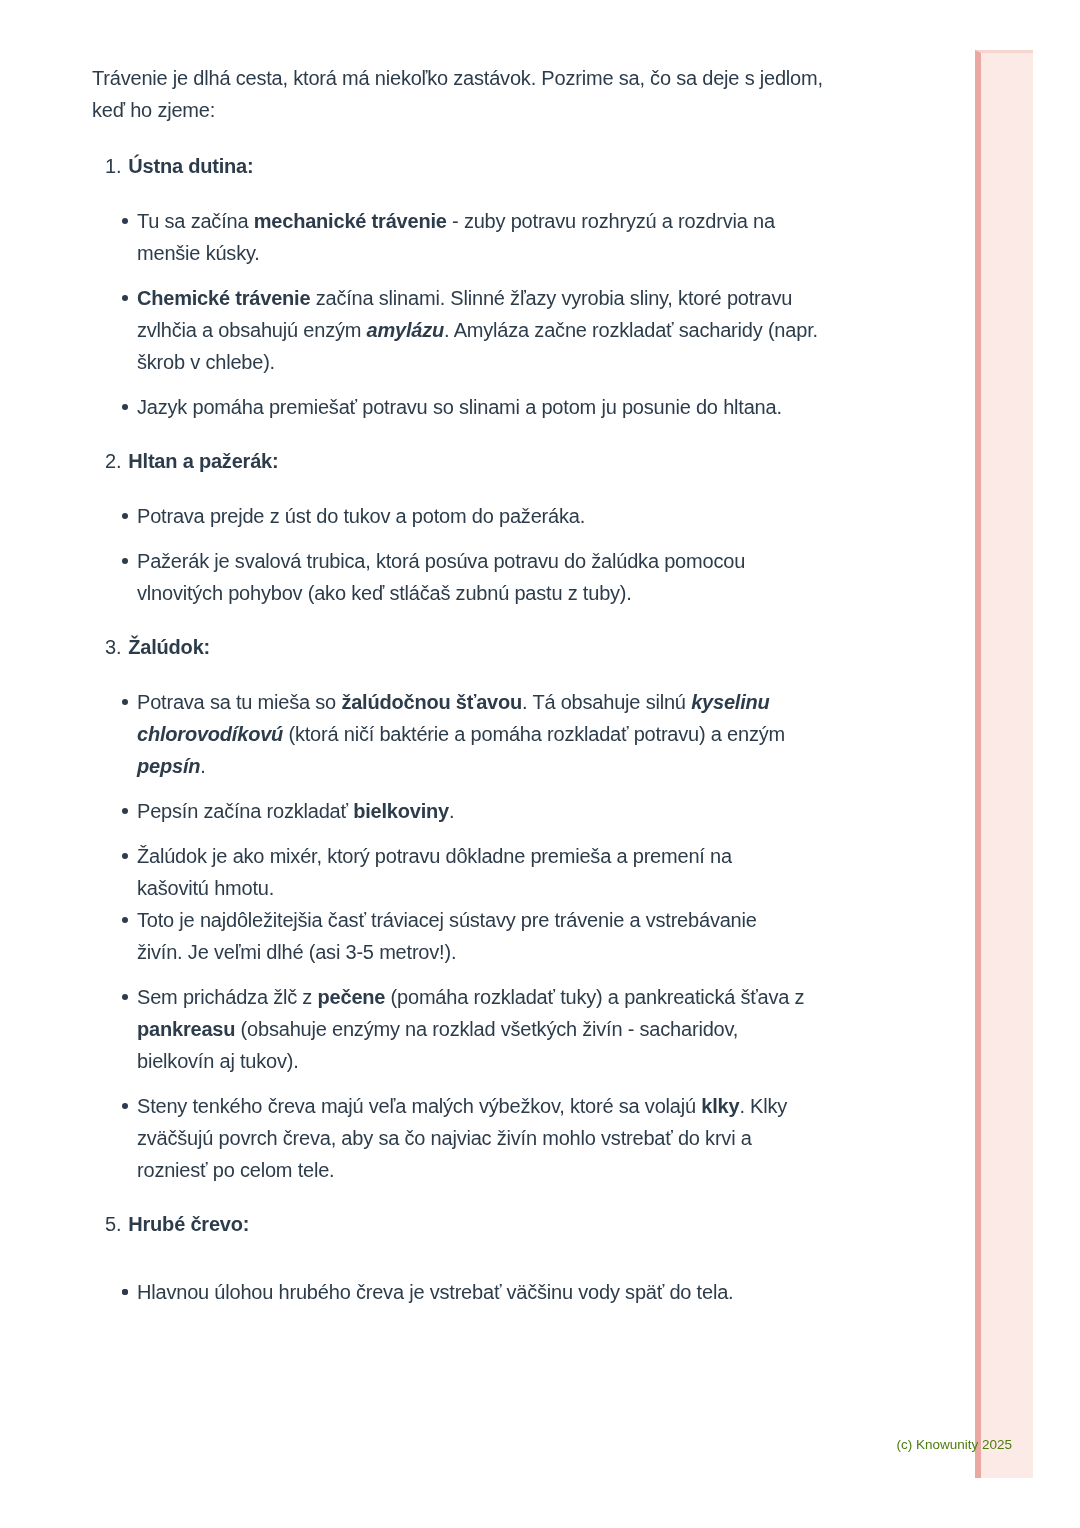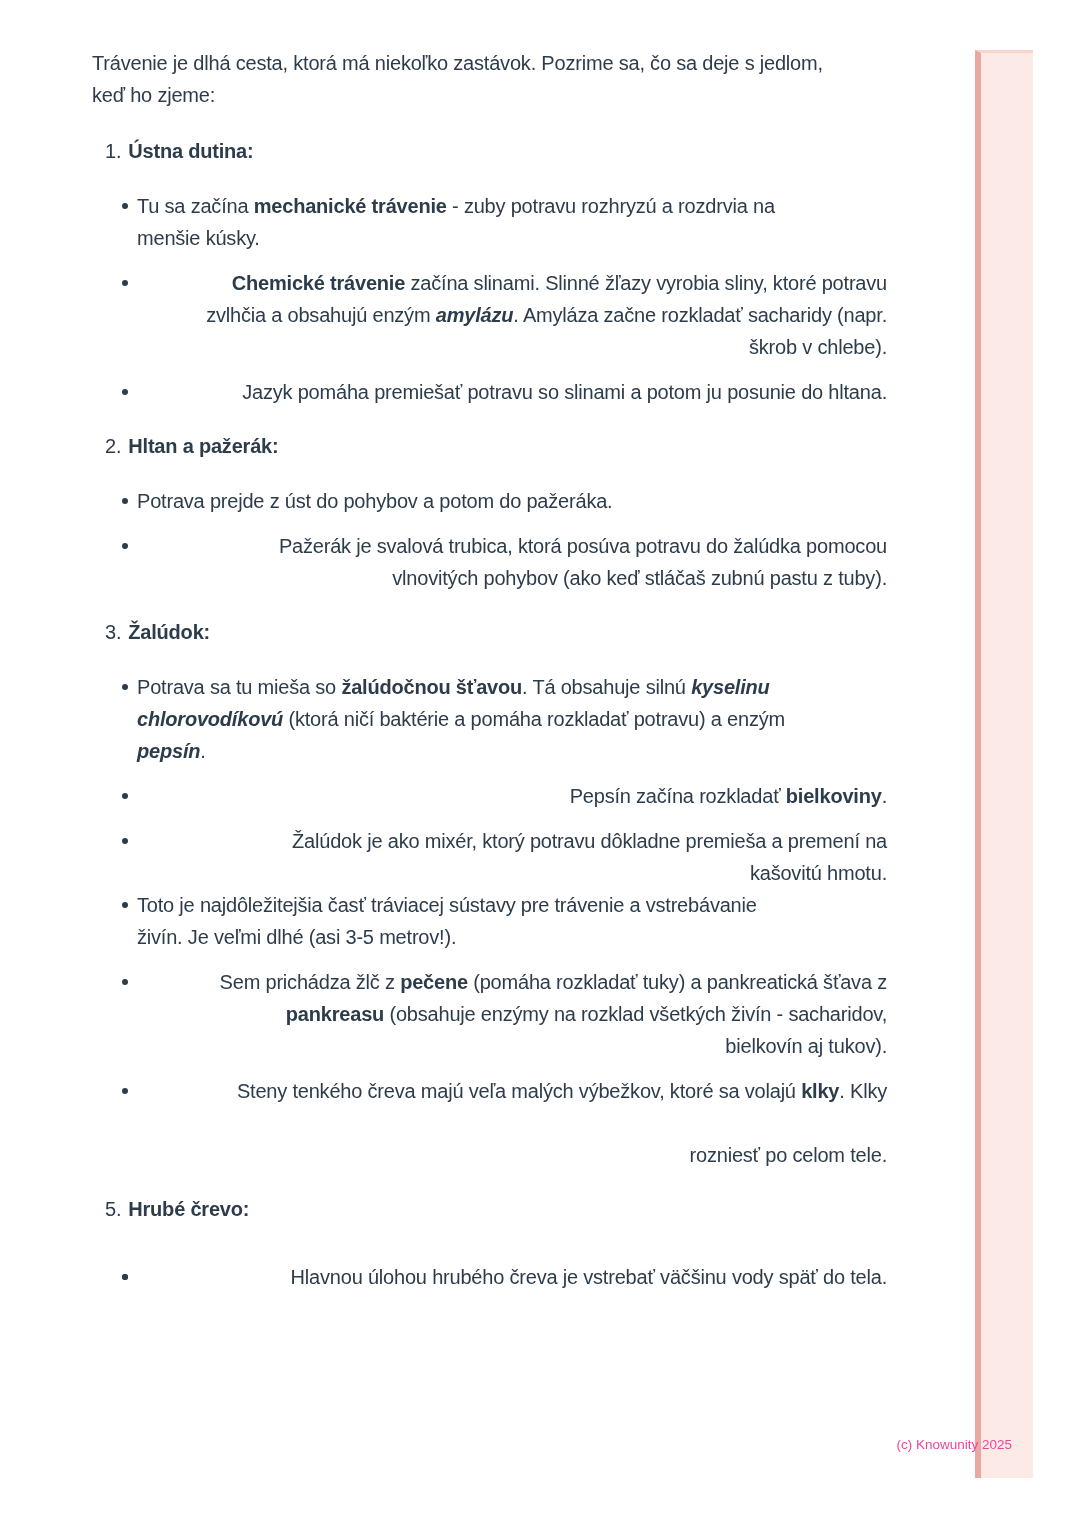--- a/index.html
+++ b/index.html
@@ -5,28 +5,28 @@
   html, body { margin:0; padding:0; }
   body {
     width:1080px; height:1528px; background:#ffffff; position:relative;
     font-family:"Liberation Sans", sans-serif; overflow:hidden;
   }
   .stripe {
     position:absolute; left:975px; top:50px; width:58px; height:1428px;
     box-sizing:border-box; z-index:1;
   }
   .content {
-    position:absolute; left:92px; top:0; width:795px; padding-top:47px;
+    position:absolute; left:92px; top:0; width:795px; padding-top:62px;
     font-size:20px; line-height:32px; letter-spacing:-0.2px; z-index:0;
   }
   .intro { margin:0; padding-bottom:2px; }
   .heading { padding:22px 0 23px 13px; }
   .heading .title { font-weight:bold; margin-left:7px; }
   .bullet { position:relative; padding-left:45px; }
-  .bullet + .bullet { margin-top:13px;text-align:right; }
+  .bullet + .bullet { margin-top:13px; }
   .dot {
     position:absolute; left:30px; top:13px; width:6px; height:6px;
     border-radius:50%;
   }
   strong { font-weight:bold; }
   em { font-style:italic;font-weight:bold; }
   .footer {
     position:absolute; top:1437px; right:68px; font-size:13.5px;
     letter-spacing:0; z-index:2;
   }
@@ -43,42 +43,42 @@
         <div class="heading"><span>1.</span><span class="title">Ústna dutina:</span></div>
         <div>
           <div class="bullet"><span class="dot" style="background: rgb(45, 60, 75);"></span><span><span>Tu sa začína </span><strong>mechanické trávenie</strong><span> - zuby potravu rozhryzú a rozdrvia na</span><br><span>menšie kúsky.</span></span></div>
           <div class="bullet"><span class="dot" style="background: rgb(45, 60, 75);"></span><span><strong>Chemické trávenie</strong><span> začína slinami. Slinné žľazy vyrobia sliny, ktoré potravu</span><br><span>zvlhčia a obsahujú enzým </span><em>amylázu</em><span>. Amyláza začne rozkladať sacharidy (napr.</span><br><span>škrob v chlebe).</span></span></div>
           <div class="bullet"><span class="dot" style="background: rgb(45, 60, 75);"></span><span><span>Jazyk pomáha premiešať potravu so slinami a potom ju posunie do hltana.</span></span></div>
         </div>
       </div>
       <div class="section">
         <div class="heading"><span>2.</span><span class="title">Hltan a pažerák:</span></div>
         <div>
-          <div class="bullet"><span class="dot" style="background: rgb(45, 60, 75);"></span><span><span>Potrava prejde z úst do pohybov a potom do pažeráka.</span></span></div>
+          <div class="bullet"><span class="dot" style="background: rgb(45, 60, 75);"></span><span><span>Potrava prejde z úst do tukov a potom do pažeráka.</span></span></div>
           <div class="bullet"><span class="dot" style="background: rgb(45, 60, 75);"></span><span><span>Pažerák je svalová trubica, ktorá posúva potravu do žalúdka pomocou</span><br><span>vlnovitých pohybov (ako keď stláčaš zubnú pastu z tuby).</span></span></div>
         </div>
       </div>
       <div class="section">
         <div class="heading"><span>3.</span><span class="title">Žalúdok:</span></div>
         <div>
           <div class="bullet"><span class="dot" style="background: rgb(45, 60, 75);"></span><span><span>Potrava sa tu mieša so </span><strong>žalúdočnou šťavou</strong><span>. Tá obsahuje silnú </span><em>kyselinu</em><br><em>chlorovodíkovú</em><span> (ktorá ničí baktérie a pomáha rozkladať potravu) a enzým</span><br><em>pepsín</em><span>.</span></span></div>
           <div class="bullet"><span class="dot" style="background: rgb(45, 60, 75);"></span><span><span>Pepsín začína rozkladať </span><strong>bielkoviny</strong><span>.</span></span></div>
           <div class="bullet"><span class="dot" style="background: rgb(45, 60, 75);"></span><span><span>Žalúdok je ako mixér, ktorý potravu dôkladne premieša a premení na</span><br><span>kašovitú hmotu.</span></span></div>
         </div>
       </div>
       <div class="section">
         <div>
           <div class="bullet"><span class="dot" style="background: rgb(45, 60, 75);"></span><span><span>Toto je najdôležitejšia časť tráviacej sústavy pre trávenie a vstrebávanie</span><br><span>živín. Je veľmi dlhé (asi 3-5 metrov!).</span></span></div>
           <div class="bullet"><span class="dot" style="background: rgb(45, 60, 75);"></span><span><span>Sem prichádza žlč z </span><strong>pečene</strong><span> (pomáha rozkladať tuky) a pankreatická šťava z</span><br><strong>pankreasu</strong><span> (obsahuje enzýmy na rozklad všetkých živín - sacharidov,</span><br><span>bielkovín aj tukov).</span></span></div>
-          <div class="bullet"><span class="dot" style="background: rgb(45, 60, 75);"></span><span><span>Steny tenkého čreva majú veľa malých výbežkov, ktoré sa volajú </span><strong>klky</strong><span>. Klky</span><br><br><span>rozniesť po celom tele.</span></span></div>
+          <div class="bullet"><span class="dot" style="background: rgb(45, 60, 75);"></span><span><span>Steny tenkého čreva majú veľa malých výbežkov, ktoré sa volajú </span><strong>klky</strong><span>. Klky</span><br><span>zväčšujú povrch čreva, aby sa čo najviac živín mohlo vstrebať do krvi a</span><br><span>rozniesť po celom tele.</span></span></div>
         </div>
       </div>
       <div class="section">
         <div class="heading"><span>5.</span><span class="title">Hrubé črevo:</span></div>
         <div>
           <div class="bullet"><span class="dot" style="background: rgb(45, 60, 75);"></span></div>
           <div class="bullet"><span class="dot" style="background: rgb(45, 60, 75);"></span><span><span>Hlavnou úlohou hrubého čreva je vstrebať väčšinu vody späť do tela.</span></span></div>
         </div>
       </div>
     </div>
 </div>
 
-<div class="footer" style="color: #ec4899;">(c) Knowunity 2025</div>
+<div class="footer" style="color: #4d7c0f;">(c) Knowunity 2025</div>
 
 </body></html>

